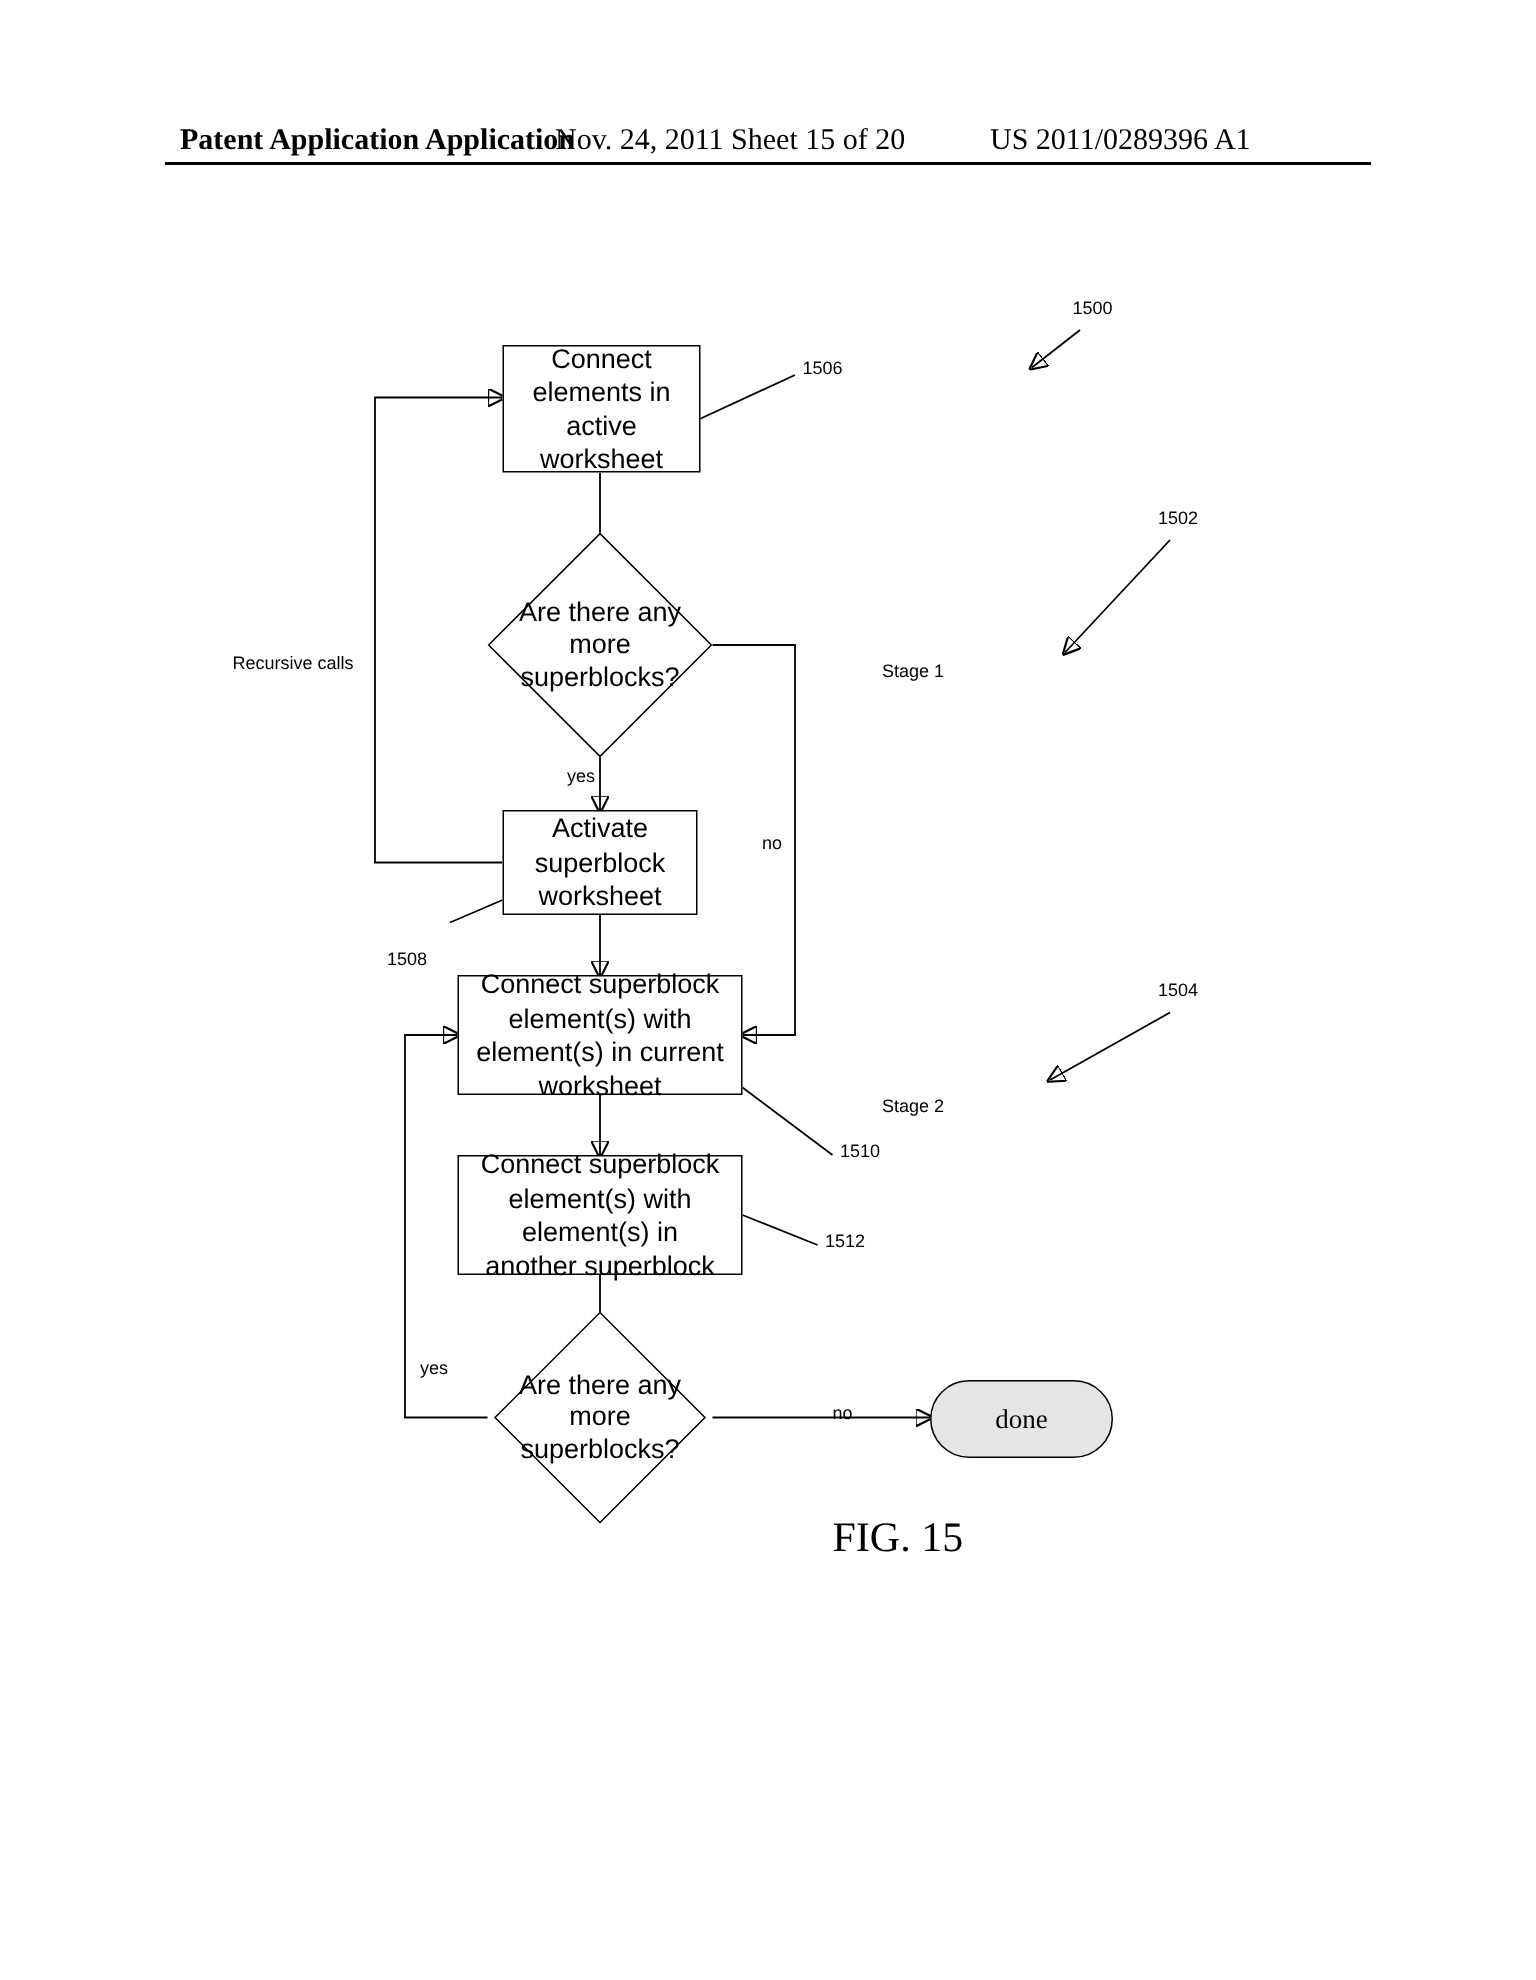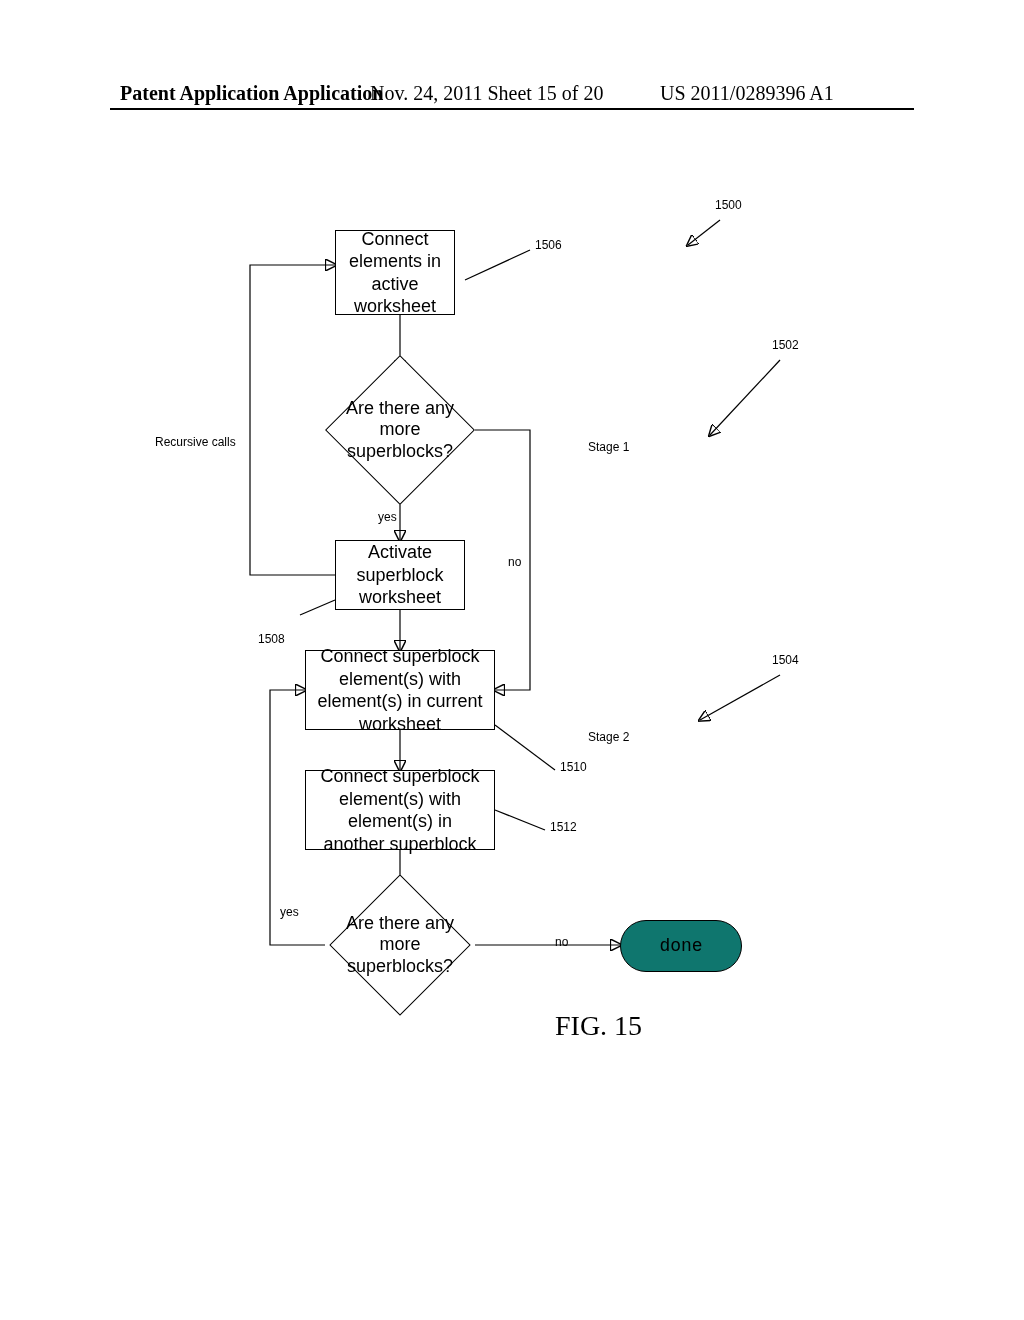--- a/index.html
+++ b/index.html
@@ -80,23 +80,23 @@
     font-family: Arial, Helvetica, sans-serif;
     font-size: 18px;
     line-height: 1.2;
     padding: 0 4px;
     box-sizing: border-box;
   }
   .terminator {
     position: absolute;
     border: 1px solid #000;
     border-radius: 28px;
-    background: #0f766e;
+    background: #e5e5e5;
     text-align: center;
-    font-family: Liberation Mono, monospace;
+    font-family: Liberation Serif, serif;
     font-size: 18px;
     display: flex;
     align-items: center;
     justify-content: center;
   }
 
   
   .label {
     position: absolute;
     font-family: Arial, Helvetica, sans-serif;
@@ -173,21 +173,21 @@
 
     <line x1="465" y1="280" x2="530" y2="250"></line>
 
     <line x1="335" y1="600" x2="300" y2="615"></line>
 
     <line x1="495" y1="725" x2="555" y2="770"></line>
 
     <line x1="495" y1="810" x2="545" y2="830"></line>
   </svg>
 
-  <div class="box" style="left:335px; top:230px; width:120px; height:85px;">
+  <div class="box" style="left:335px; top:230px; width:132px; height:85px;">
     <span>Connect
 elements in
 active worksheet</span>
   </div>
 
   <div class="diamond-wrap" style="left:325px; top:370px; width:150px; height:120px;">
     <div class="diamond" style="width:106px;height:106px;margin:7px 22px;"></div>
     <div class="diamond-label">Are there any more
 superblocks?</div>
   </div>

